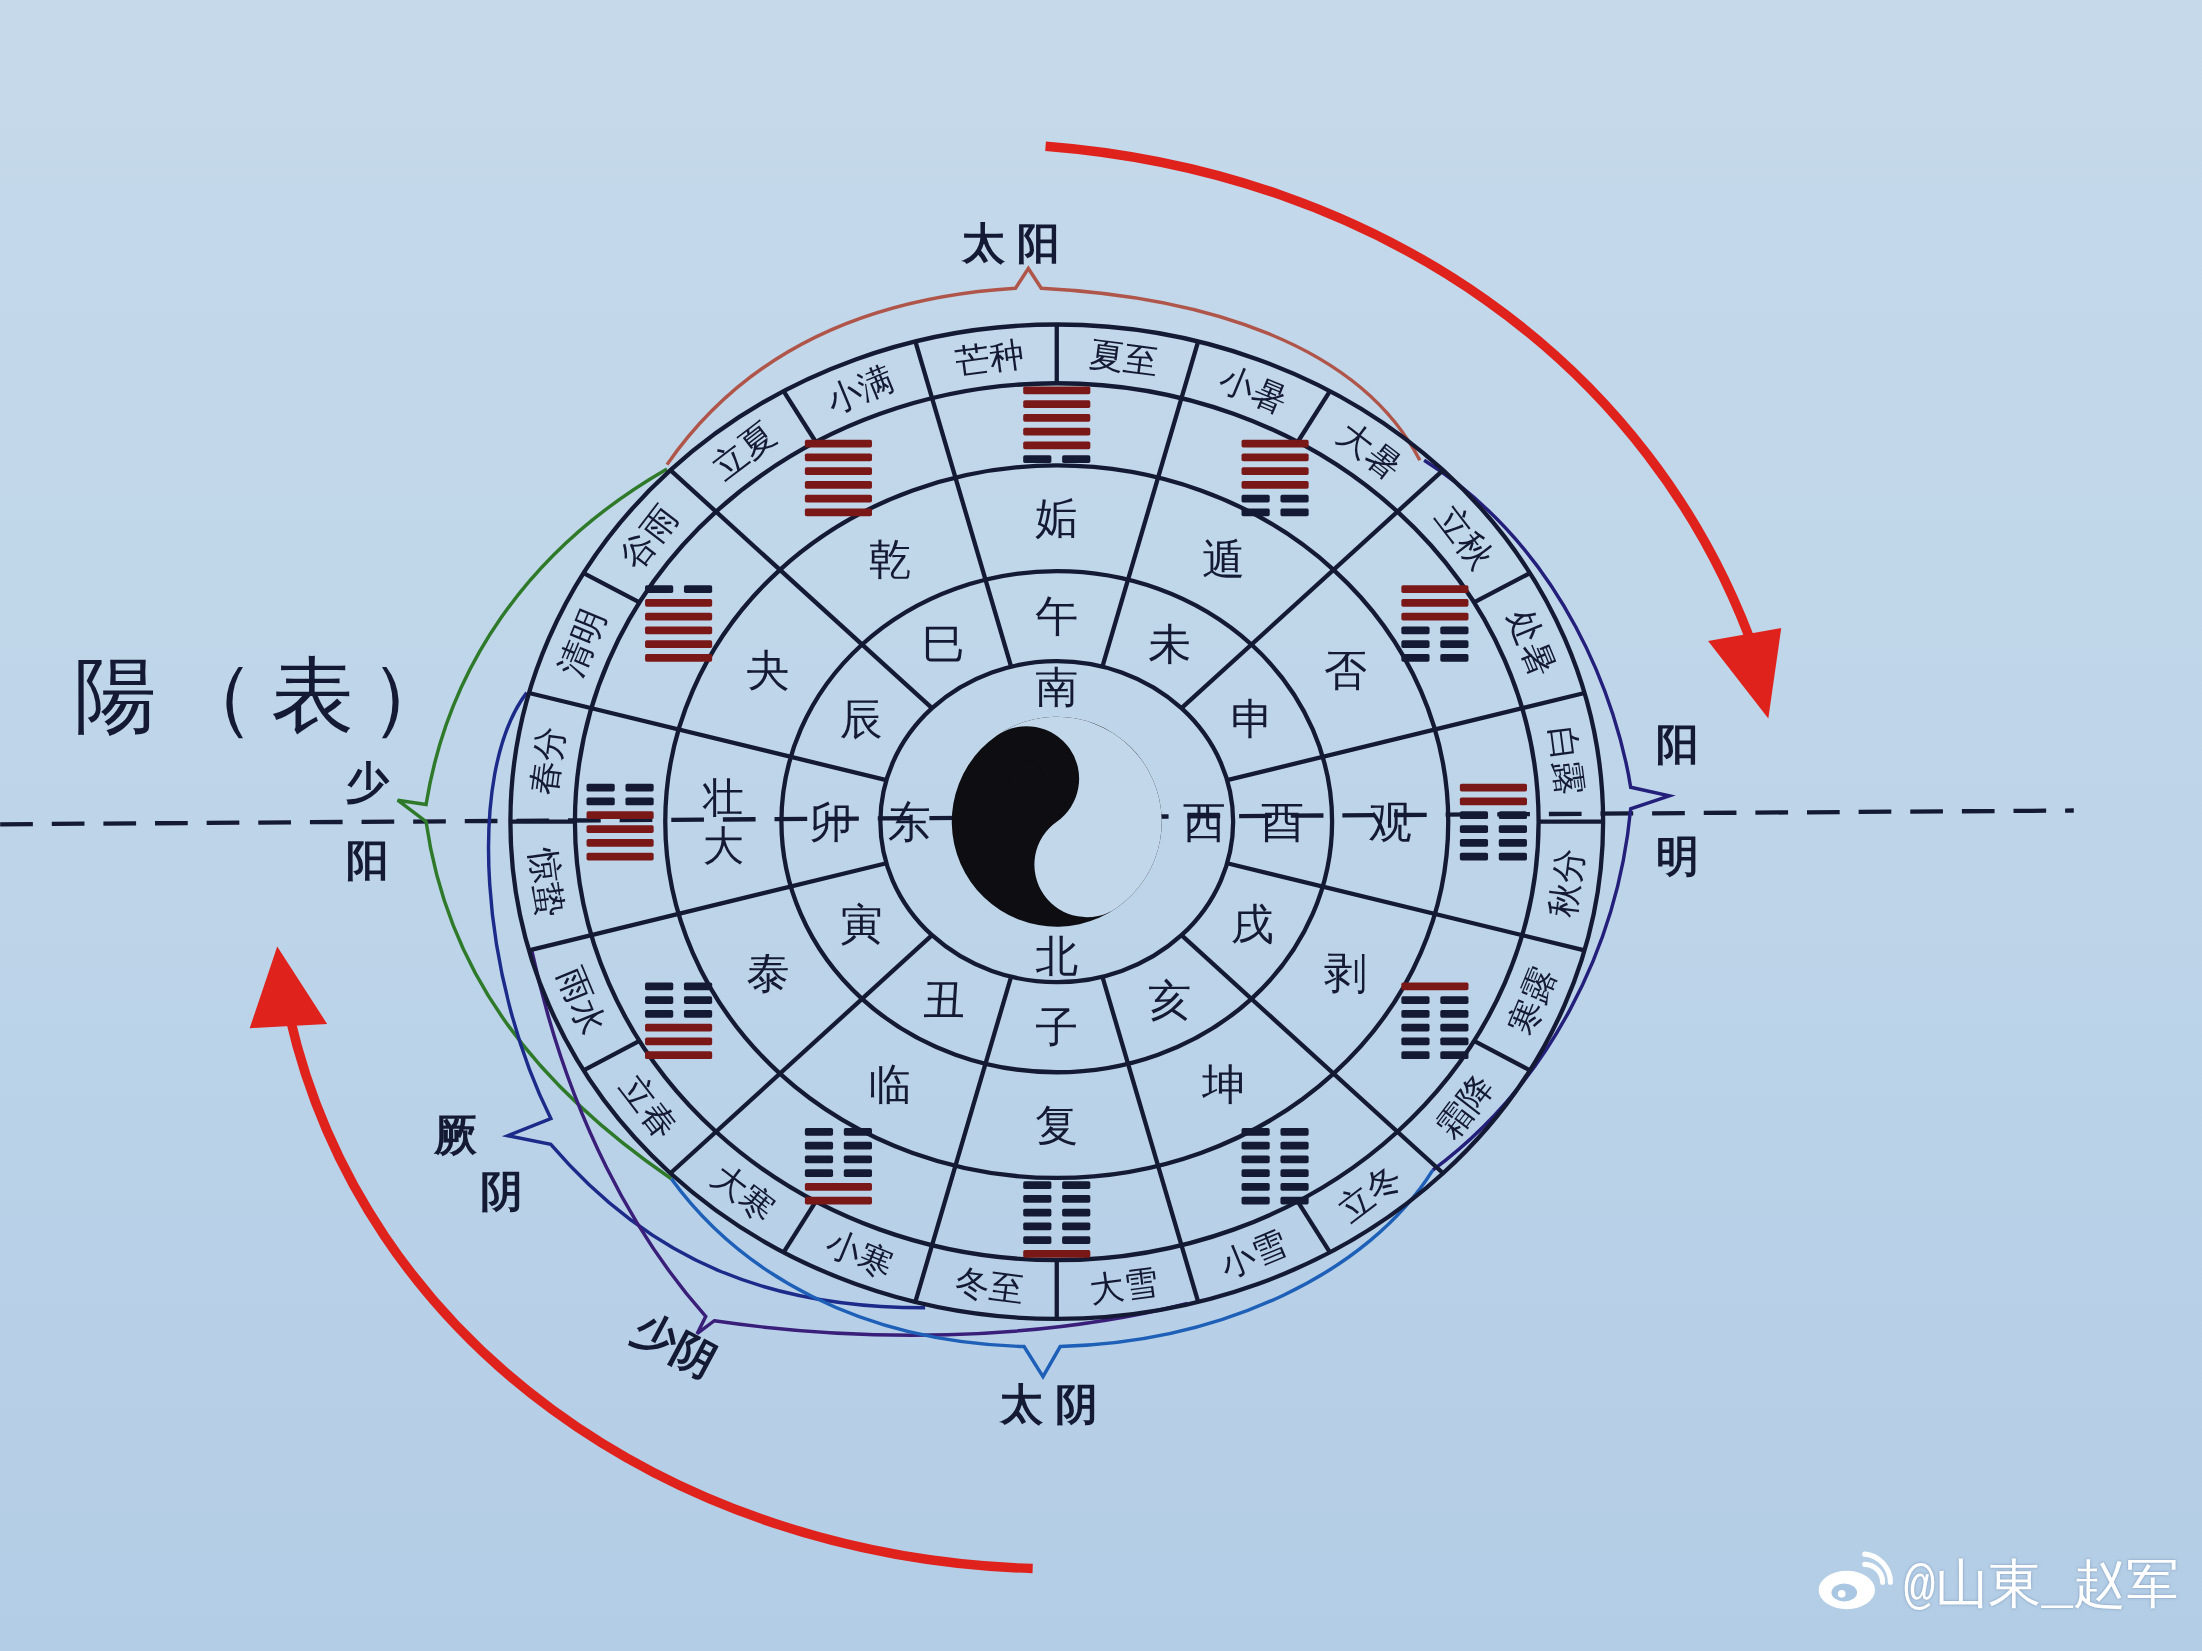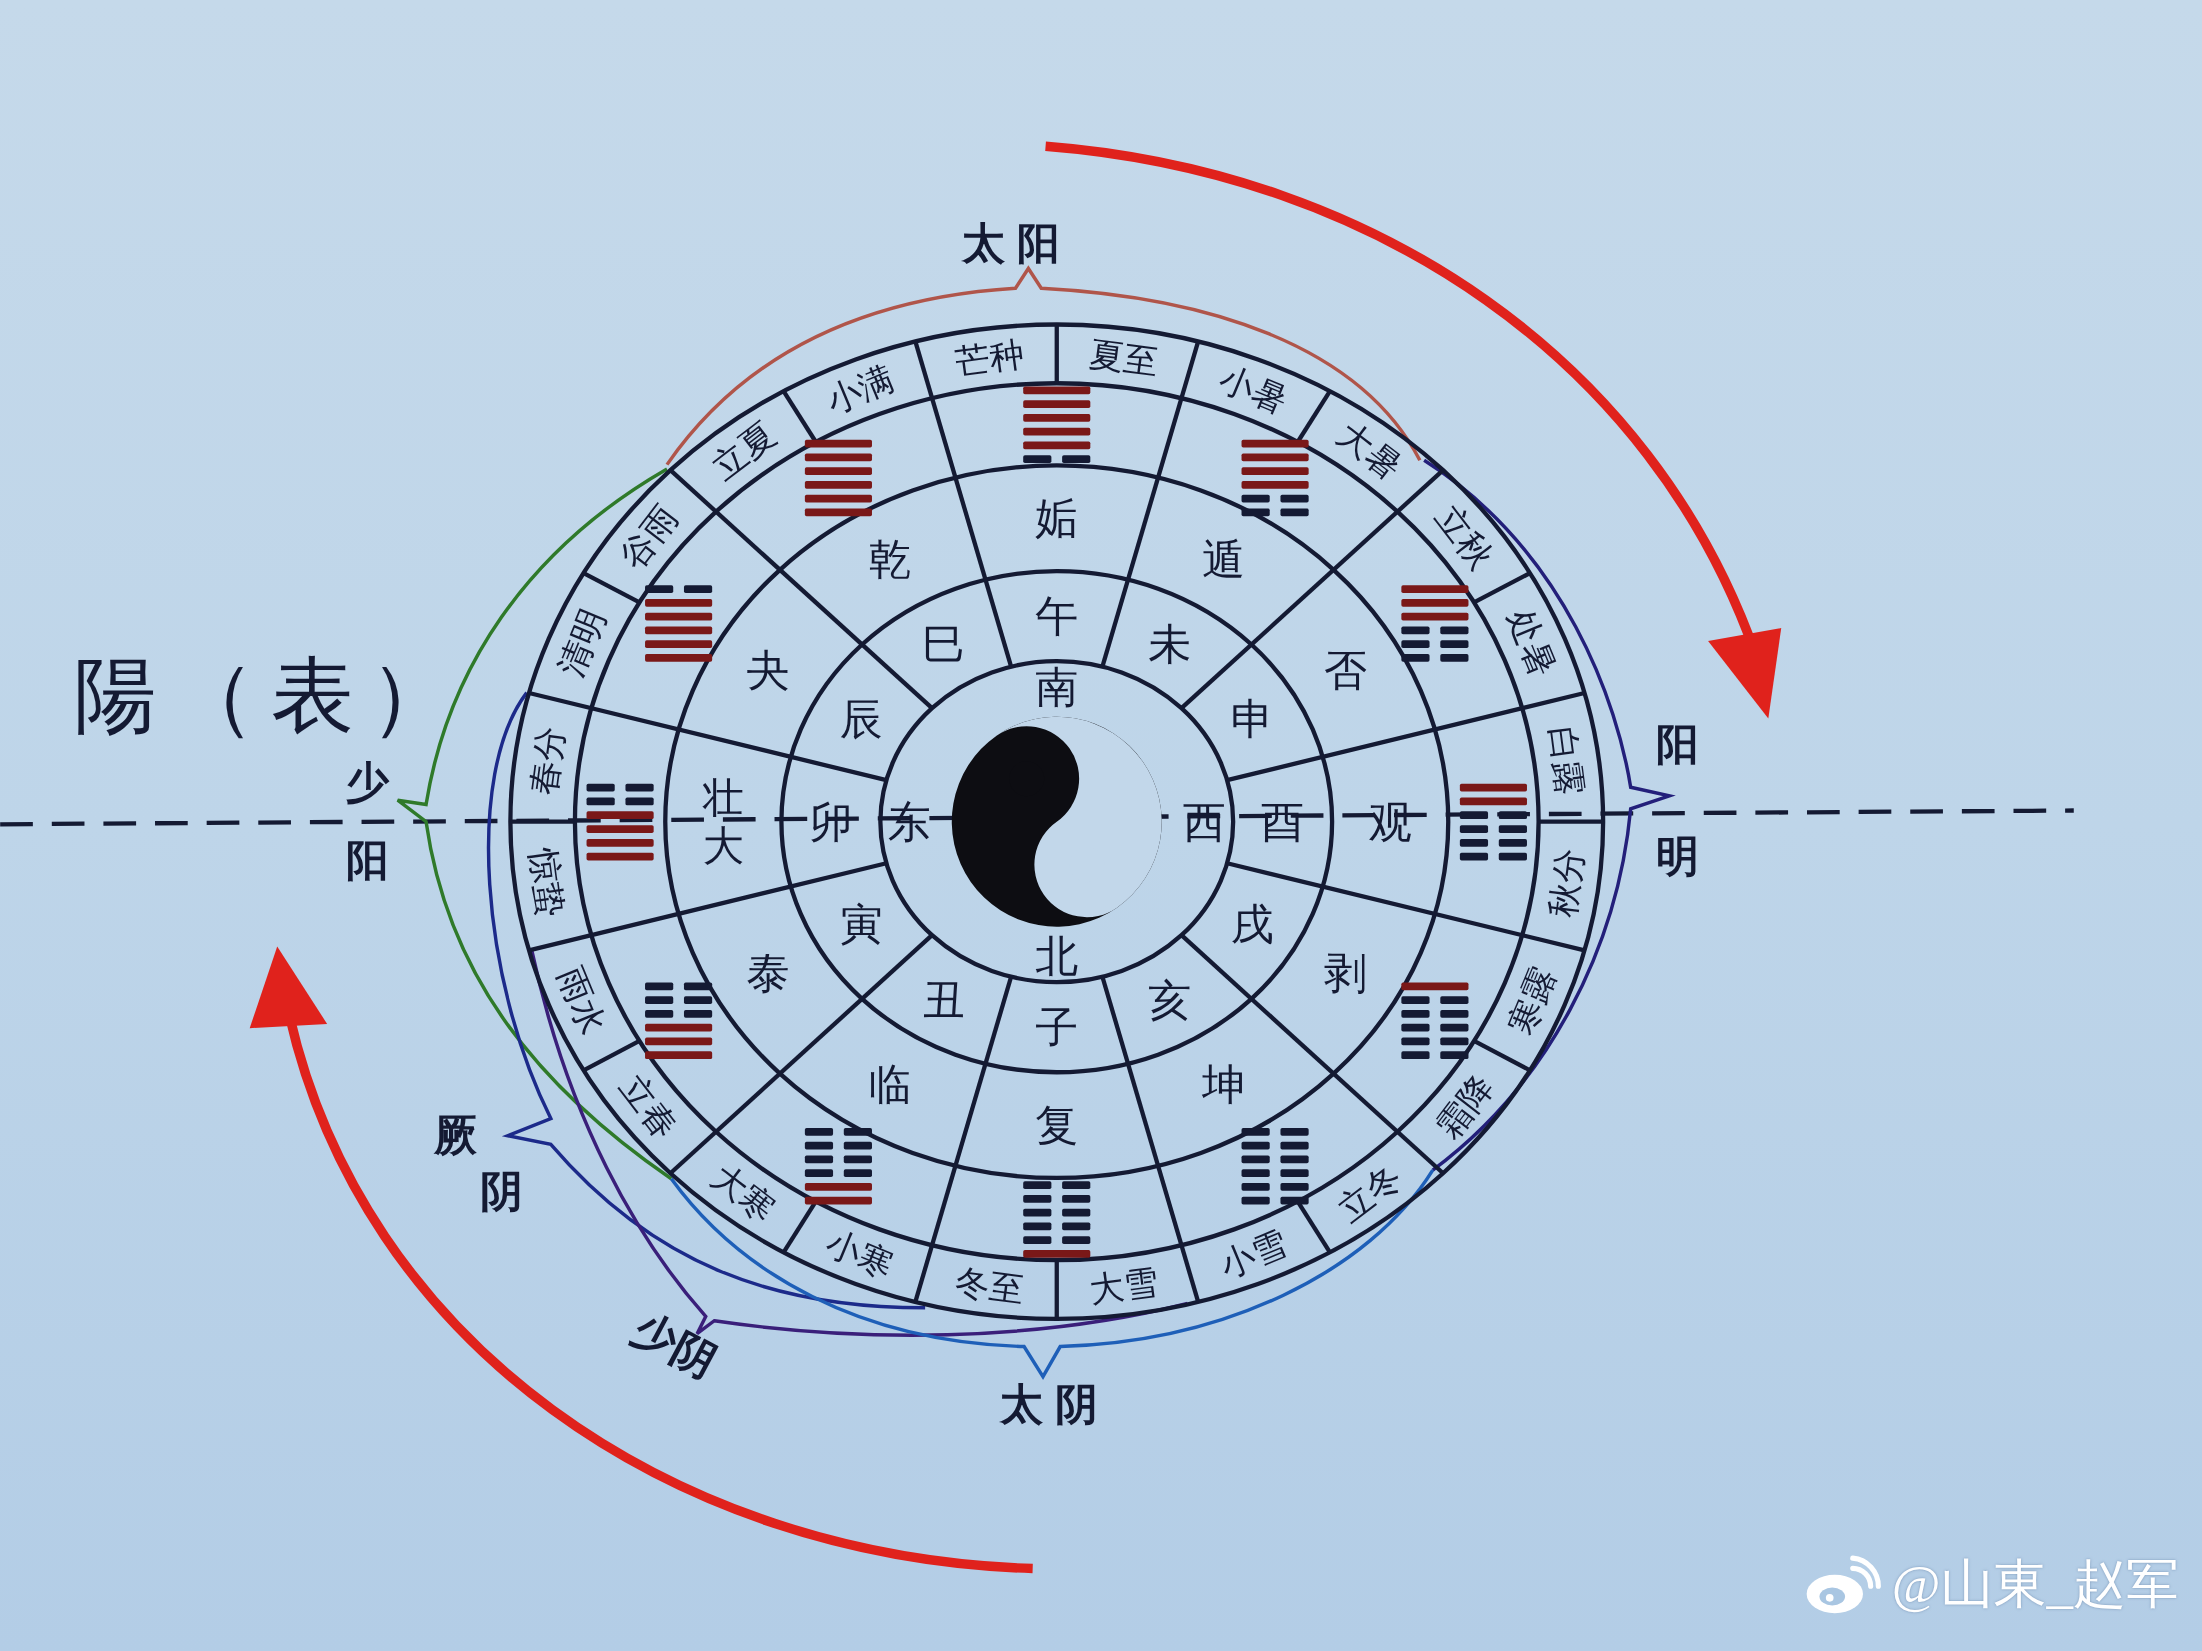--- a/index.html
+++ b/index.html
@@ -12,22 +12,22 @@
   #stage { position:absolute; left:0; top:0; width:2203px; height:1652px; }
   .big-label {
     position:absolute; font-size:83px; color:#141a33; letter-spacing:15.5px;
     font-family: "DejaVu Serif", serif;
   }
   .side-label {
     position:absolute; font-size:43px; color:#141a33; font-weight:bold;
     font-family: "DejaVu Serif", serif; line-height:1;
   }
   .watermark {
-    position:absolute; right:24px; bottom:31px; display:flex; align-items:center; gap:10.3px;
-    color:#ffffff; font-size:53px; font-family: Liberation Serif, serif;
+    position:absolute; right:24px; bottom:31px; display:flex; gap:10.3px;
+    color:#ffffff; font-size:53px; font-family: Liberation Mono, monospace;
     text-shadow: 0 0 2.6px rgba(80,110,150,0.6);
   }
   .watermark svg { width:77px; height:64px; }
   svg text { font-family: "DejaVu Serif", "Liberation Serif", serif; fill:#141a33; }
 </style>
 </head>
 <body>
 
 <div id="stage">
   <svg id="wheel" width="2203" height="1652" viewBox="0 0 2560 1920" xmlns="http://www.w3.org/2000/svg">

